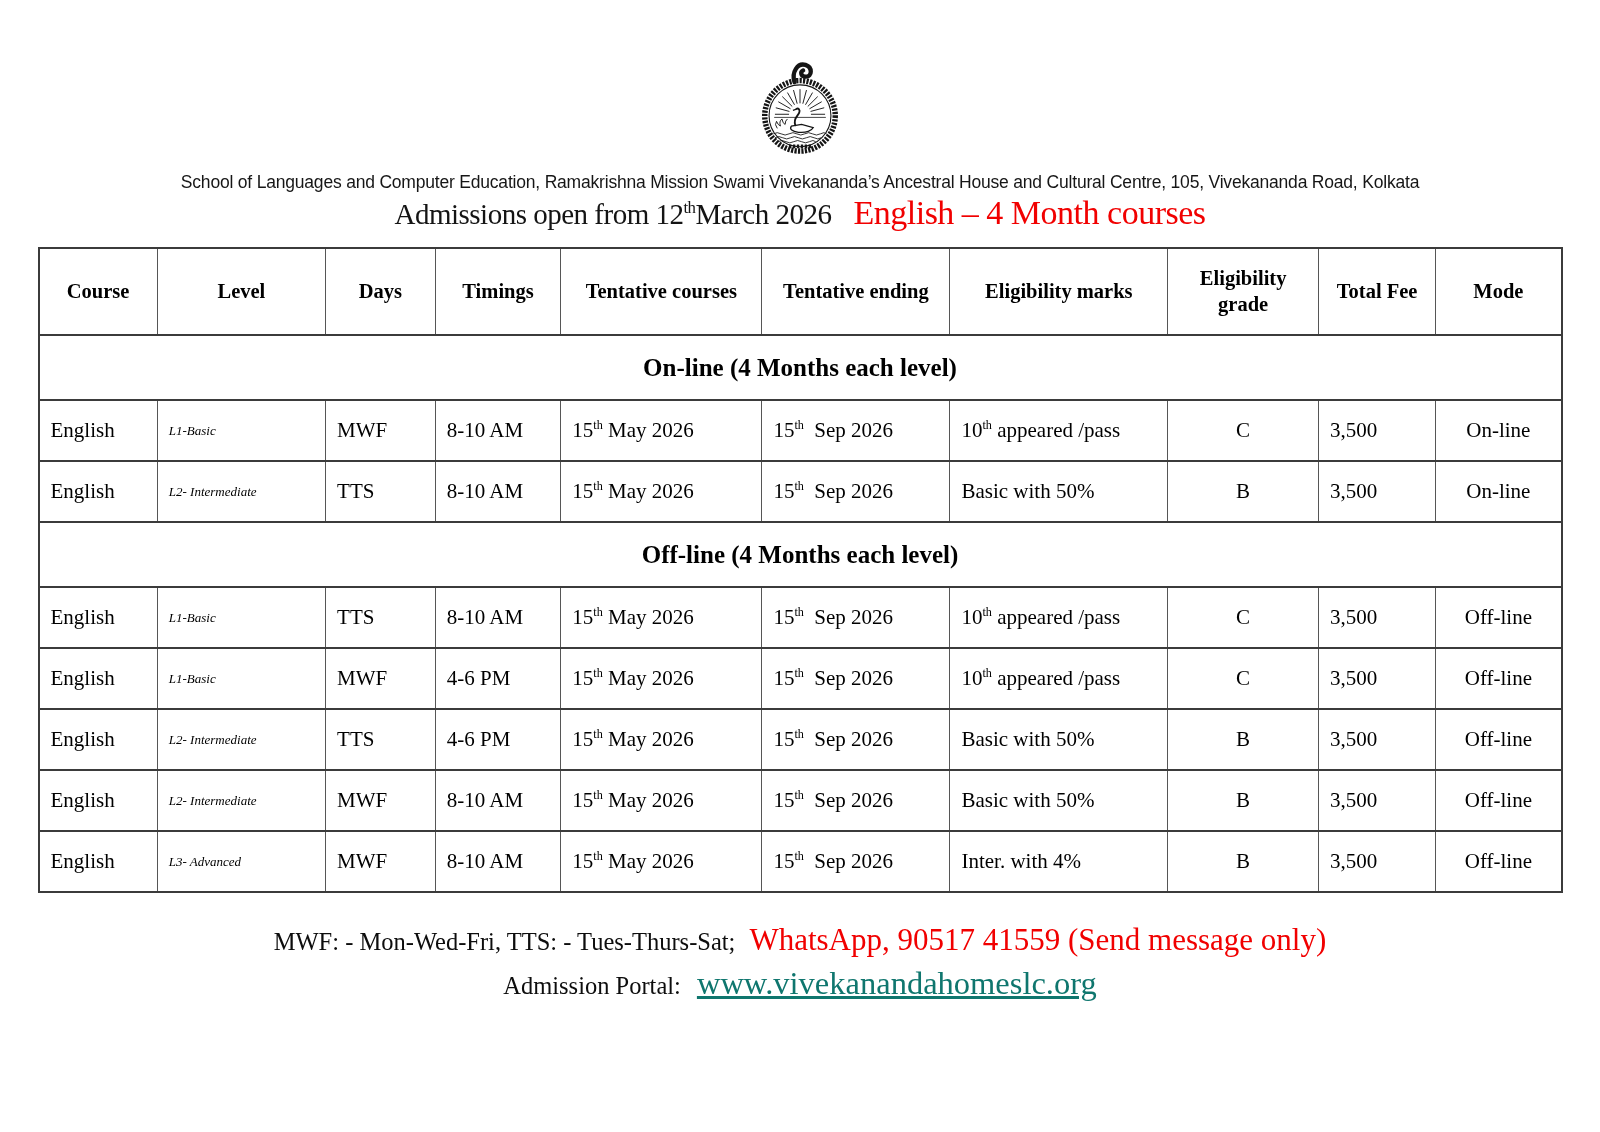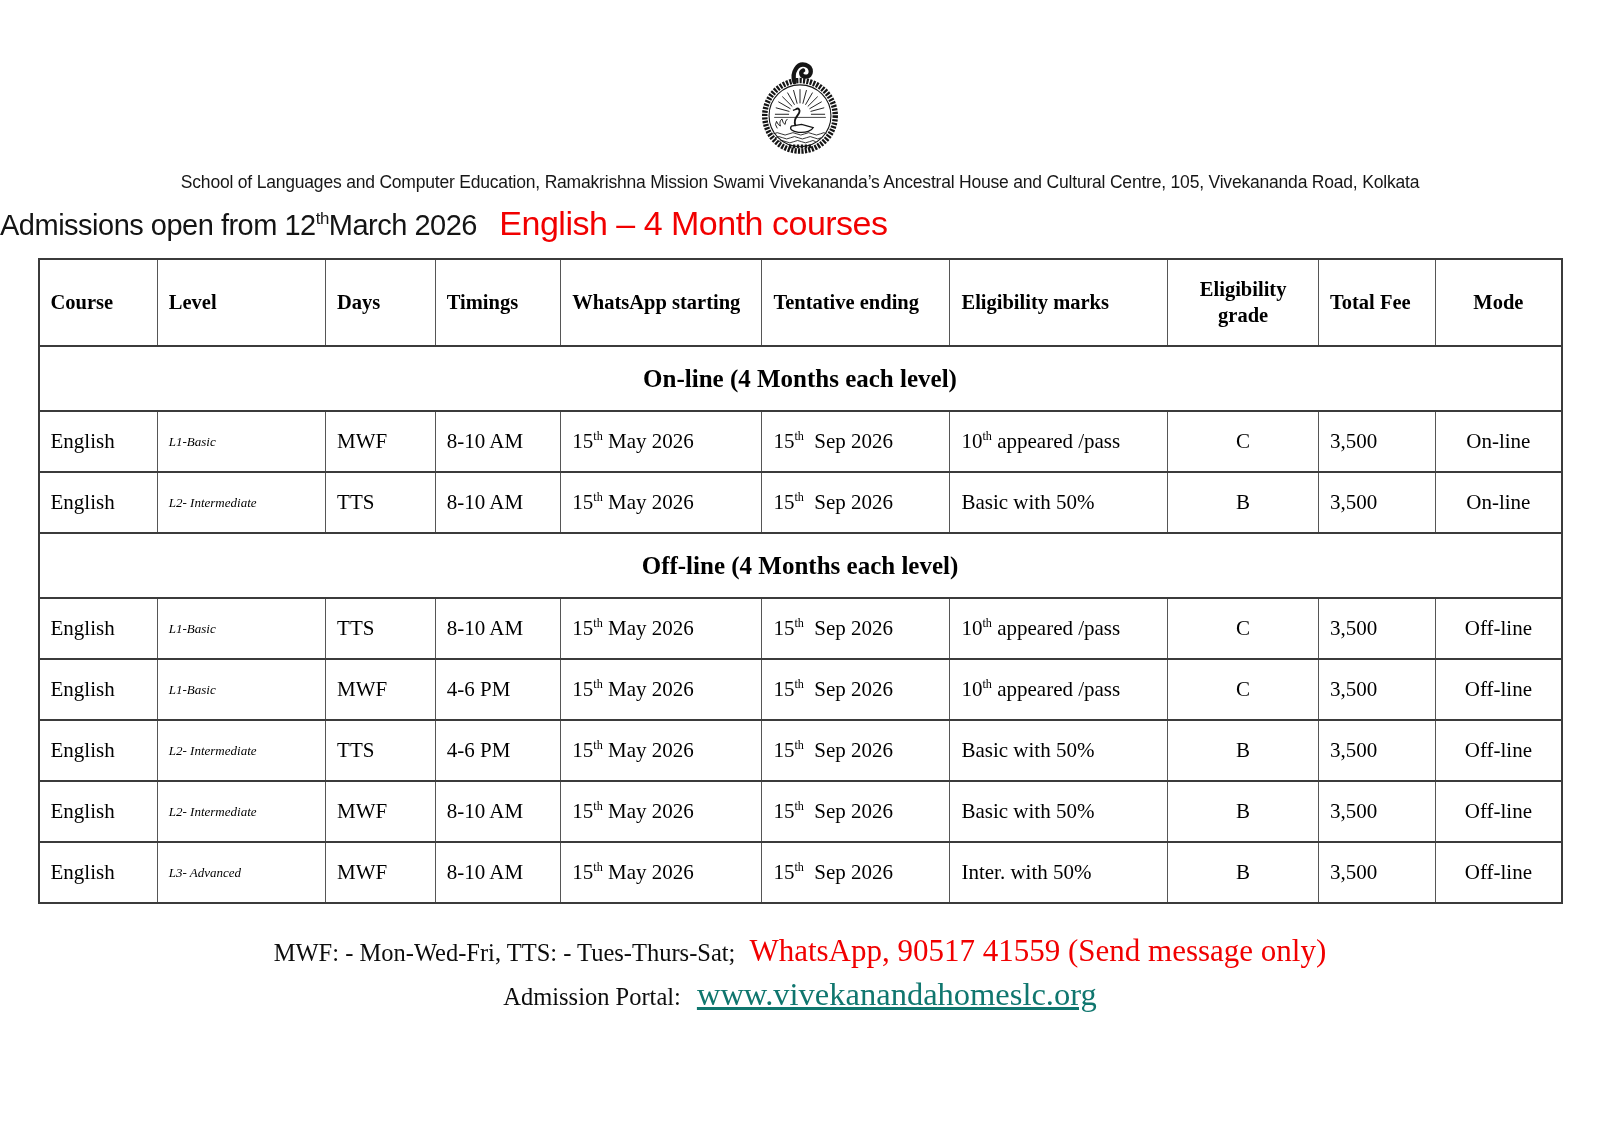--- a/index.html
+++ b/index.html
@@ -7,38 +7,38 @@
   body { font-family: "Liberation Sans", sans-serif; color: #111111; }
 
   .logo-wrap { width: 100%; text-align: center; padding-top: 52px; }
   .logo { width: 94px; height: 112px; display: inline-block; }
 
   .school-line {
     text-align: center; margin-top: 4px;
     font-size: 17.5px; letter-spacing: -0.2px; color: #161616;
   }
 
-  .title-line { text-align: left; margin-top: 11px; white-space: nowrap; }
+  .title-line { text-align: center; margin-top: 1px; white-space: nowrap; font-family: Liberation Serif, serif; }
   .title-black { font-size: 29px; color: #141414; letter-spacing: -0.5px; }
   .title-black sup { font-size: 58%; vertical-align: super; }
   .title-red { font-size: 34px; color: #f10000; margin-left: 18px; letter-spacing: -0.5px; }
 
   table.course-table {
     border-collapse: collapse; table-layout: fixed;
     width: 1525px; margin: 15px auto 0 auto;
     border: 2px solid #3b3b3b;
   }
   .course-table th, .course-table td {
     border-left: 1px solid #565656; border-right: 1px solid #565656;
     border-top: 2px solid #3b3b3b; border-bottom: 2px solid #3b3b3b;
     vertical-align: middle; overflow: hidden;
   }
   .course-table th {
     font-family: "Liberation Serif", serif; font-weight: bold;
-    font-size: 20.5px; text-align: left; padding: 6px 11px; height: 87px;
+    font-size: 20.5px; text-align: center; padding: 6px 11px; height: 87px;
     line-height: 1.25; color: #000;
   }
   .course-table th.col7, .course-table th.col9 { text-align: center; }
   .course-table td {
     font-family: "Liberation Serif", serif; font-size: 21px;
     padding: 4px 11px; height: 61px; color: #000;
   }
   .course-table td.col1 { font-size: 13px; font-style: italic; }
   .course-table td.col7, .course-table td.col9 { text-align: center; }
   .course-table td.section-cell {
@@ -120,21 +120,21 @@
         <col style="width:9.9%">
       <col style="width:7.7%">
         <col style="width:8.25%">
     </colgroup>
     <thead>
       <tr id="header-row">
           <th class="col0">Course</th>
           <th class="col1">Level</th>
           <th class="col2">Days</th>
           <th class="col3">Timings</th>
-          <th class="col4">WhatsApp starting</th>
+          <th class="col4">Tentative courses</th>
           <th class="col5">Tentative ending</th>
           <th class="col6">Eligibility marks</th>
           <th class="col7">Eligibility grade</th>
           <th class="col8">Total Fee</th>
           <th class="col9">Mode</th>
         </tr>
     </thead>
     <tbody id="table-body">
         <tr>
           <td colspan="10" class="section-cell">On-line (4 Months each level)</td>
@@ -214,21 +214,21 @@
           <td class="col8">3,500</td>
           <td class="col9">Off-line</td>
         </tr>
         <tr>
           <td class="col0">English</td>
           <td class="col1">L3- Advanced</td>
           <td class="col2">MWF</td>
           <td class="col3">8-10 AM</td>
           <td class="col4">15<sup>th</sup> May 2026</td>
           <td class="col5">15<sup>th</sup>&nbsp; Sep 2026</td>
-          <td class="col6">Inter. with 50%</td>
+          <td class="col6">Inter. with 4%</td>
           <td class="col7">B</td>
           <td class="col8">3,500</td>
           <td class="col9">Off-line</td>
         </tr>
       </tbody>
   </table>
 
   <div class="footer-line1">
     <span class="f1-black">MWF: - Mon-Wed-Fri, TTS: - Tues-Thurs-Sat;</span>
     <span class="f1-red">WhatsApp, 90517 41559 (Send message only)</span>

